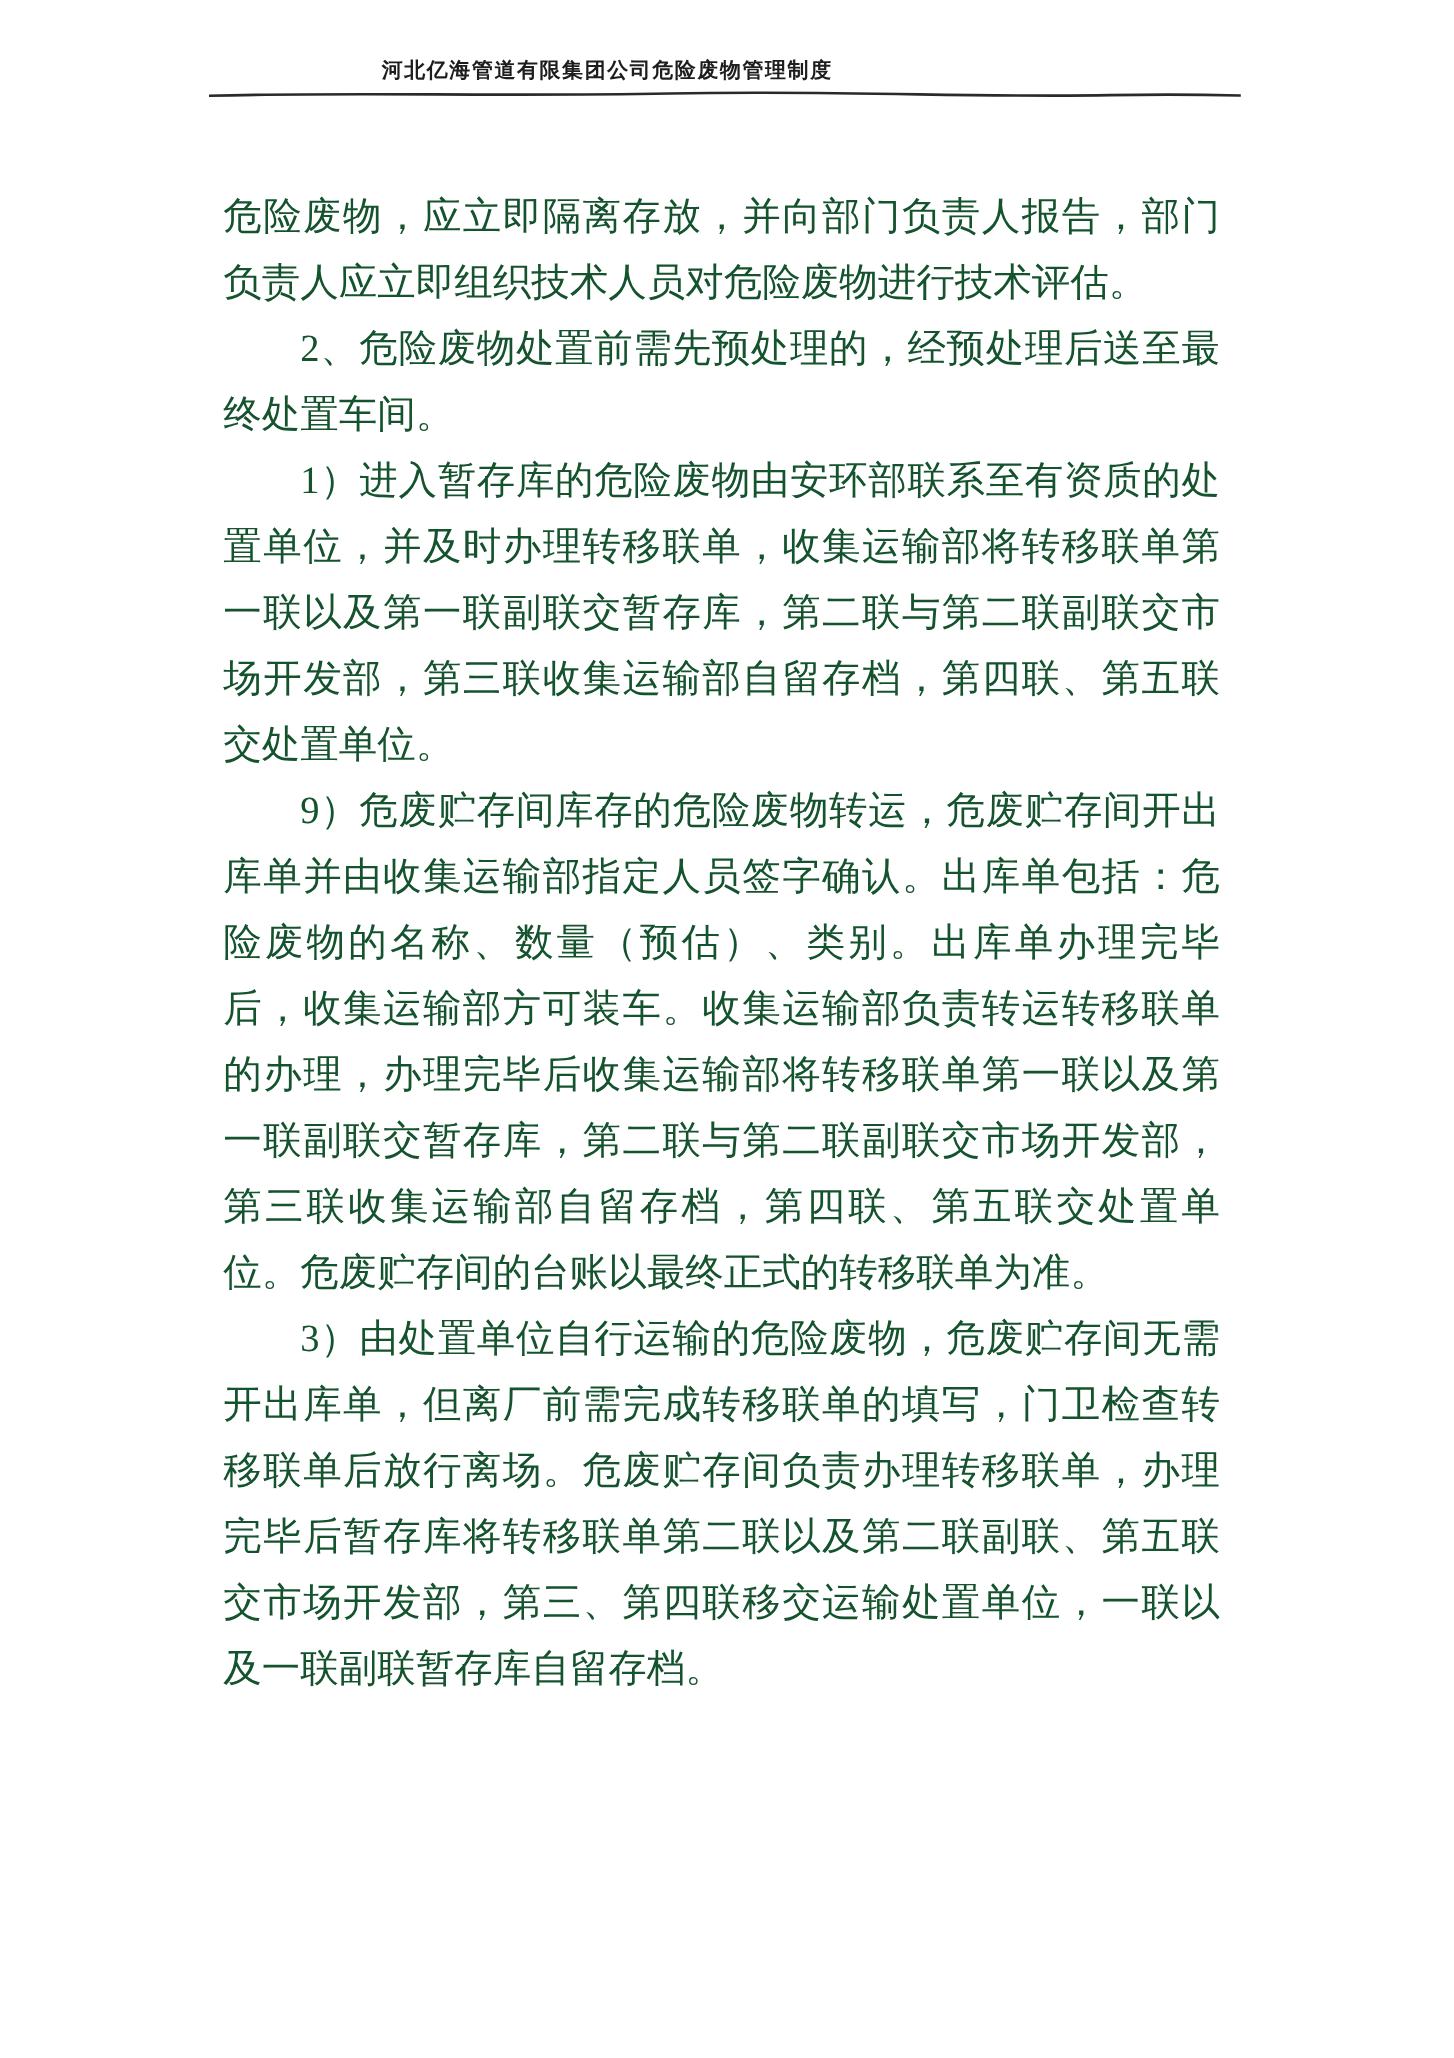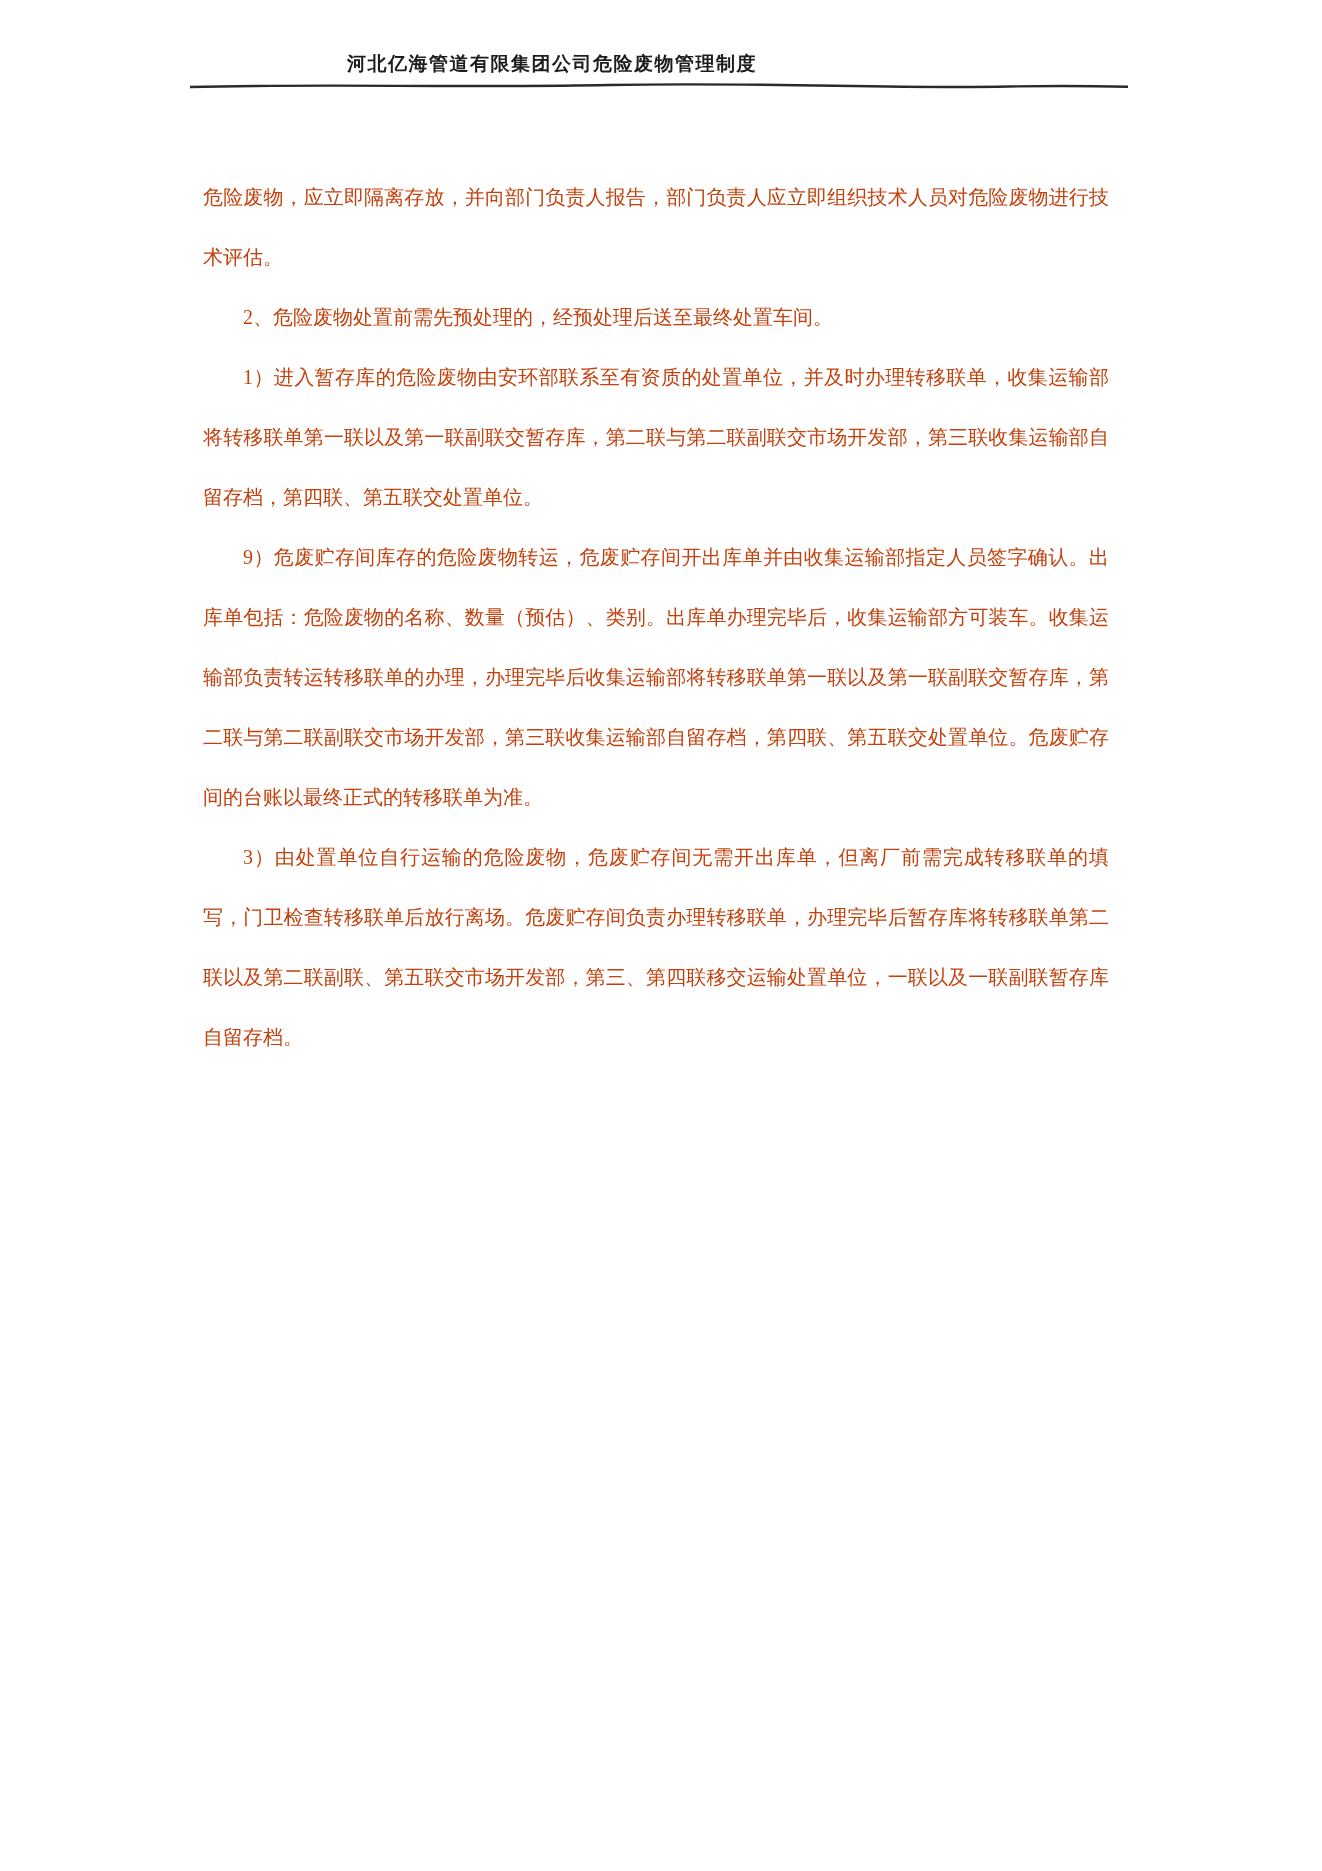--- a/index.html
+++ b/index.html
@@ -33,23 +33,23 @@
     left: 189px;
     width: 940px;
     height: 12px;
   }
   
   .body-text {
     position: absolute;
     top: 167px;
     left: 203px;
     width: 906px;
-    font-size: 20px;
+    font-size: 35px;
     line-height: 60px;
-    color: #c2410c;
+    color: #14532d;
     text-align: justify;
   }
   .body-text p {
     margin: 0;
     padding: 0;
   }
   .body-text p.indent {
     text-indent: 2em;
   }
   

